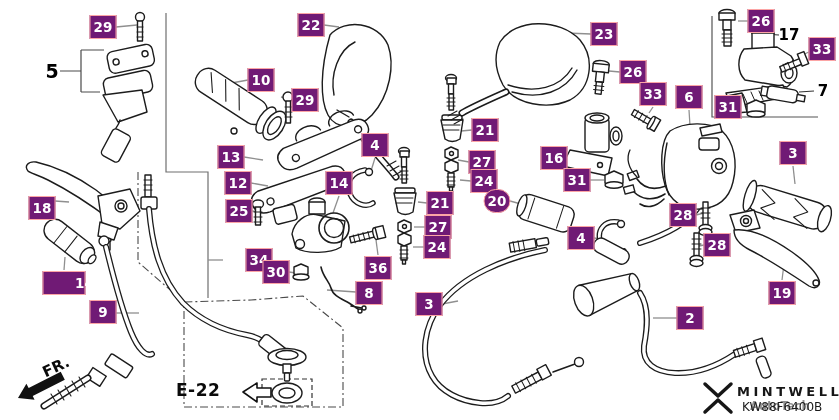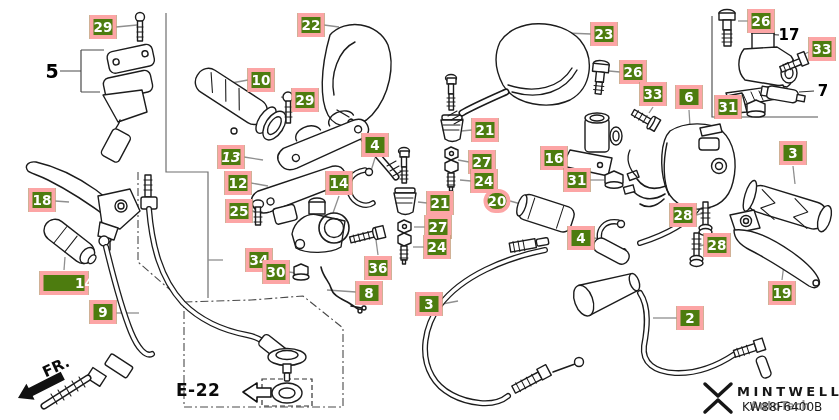--- a/index.html
+++ b/index.html
@@ -1,21 +1,21 @@
 <!DOCTYPE html>
 <html><head>
 <meta charset="utf-8">
 <style>
   html,body{margin:0;padding:0;background:#fff;}
   #stage{position:relative;width:839px;height:420px;background:#ffffff;overflow:hidden;
          font-family:"DejaVu Sans","Liberation Sans",sans-serif;}
   #art{position:absolute;left:0;top:0;}
   #labels-layer{position:absolute;left:0;top:0;width:100%;height:100%;}
   .lbl{position:absolute;transform:translate(-50%,-50%);white-space:nowrap;}
-  .badge{width:27px;height:24px;background:#4d7c0f;border:4px solid #fca5a5;
+  .badge{width:27px;height:24px;background:#701a75;border:1px solid #fca5a5;
          color:#ffffff;font-size:13.5px;font-weight:bold;display:flex;
          align-items:center;justify-content:center;box-sizing:border-box;}
   .plain{color:#000;font-weight:bold;font-size:15px;}
   .plain-lg{color:#000;font-weight:bold;font-size:19px;}
   #e22-label{position:absolute;left:176px;top:380px;width:46px;font-weight:bold;
              font-size:17px;color:#0a0a0a;letter-spacing:0.5px;}
   #fr-label{position:absolute;left:42px;top:358px;font-weight:bold;font-size:15px;
             color:#0a0a0a;transform:rotate(-25deg);}
   #brand-block{position:absolute;left:700px;top:380px;width:135px;height:38px;}
   #brand-name{position:absolute;left:37px;top:4px;font-size:13px;font-weight:bold;
@@ -415,30 +415,30 @@
     </g>
   </g>
 </svg>
 
 <div id="labels-layer">
       <div class="lbl badge" style="left: 103px; top: 27px;">29</div>
       <div class="lbl plain-lg" style="left: 52px; top: 71px;">5</div>
       <div class="lbl badge" style="left: 311px; top: 25px;">22</div>
       <div class="lbl badge" style="left: 261px; top: 80px;">10</div>
       <div class="lbl badge" style="left: 305px; top: 100px;">29</div>
-      <div class="lbl badge" style="left: 231px; top: 157px; font-style: italic;">13</div>
+      <div class="lbl badge" style="left: 231px; top: 157px;">13</div>
       <div class="lbl badge" style="left: 238px; top: 183px;">12</div>
       <div class="lbl badge" style="left: 239px; top: 211px;">25</div>
       <div class="lbl badge" style="left: 339px; top: 183px;">14</div>
       <div class="lbl badge" style="left: 375px; top: 145px;">4</div>
       <div class="lbl badge" style="left: 237px; top: 260px; margin-left: 22px;">34</div>
       <div class="lbl badge" style="left: 276px; top: 272px;">30</div>
       <div class="lbl badge" style="left: 378px; top: 268px;">36</div>
       <div class="lbl badge" style="left: 369px; top: 293px;">8</div>
-      <div class="lbl badge" style="left: 42px; top: 200px;">18</div>
+      <div class="lbl badge" style="left: 42px; top: 208px;">18</div>
       <div class="lbl badge" style="left: 64px; top: 283px; padding-left: 41px;">14</div>
       <div class="lbl badge" style="left: 103px; top: 312px;">9</div>
       <div class="lbl badge" style="left: 604px; top: 34px;">23</div>
       <div class="lbl badge" style="left: 633px; top: 72px;">26</div>
       <div class="lbl badge" style="left: 653px; top: 94px;">33</div>
       <div class="lbl badge" style="left: 485px; top: 130px;">21</div>
       <div class="lbl badge" style="left: 482px; top: 162px;">27</div>
       <div class="lbl badge" style="left: 484px; top: 181px;">24</div>
       <div class="lbl badge" style="left: 497px; top: 201px; border-radius: 12px;">20</div>
       <div class="lbl badge" style="left: 440px; top: 203px;">21</div>

